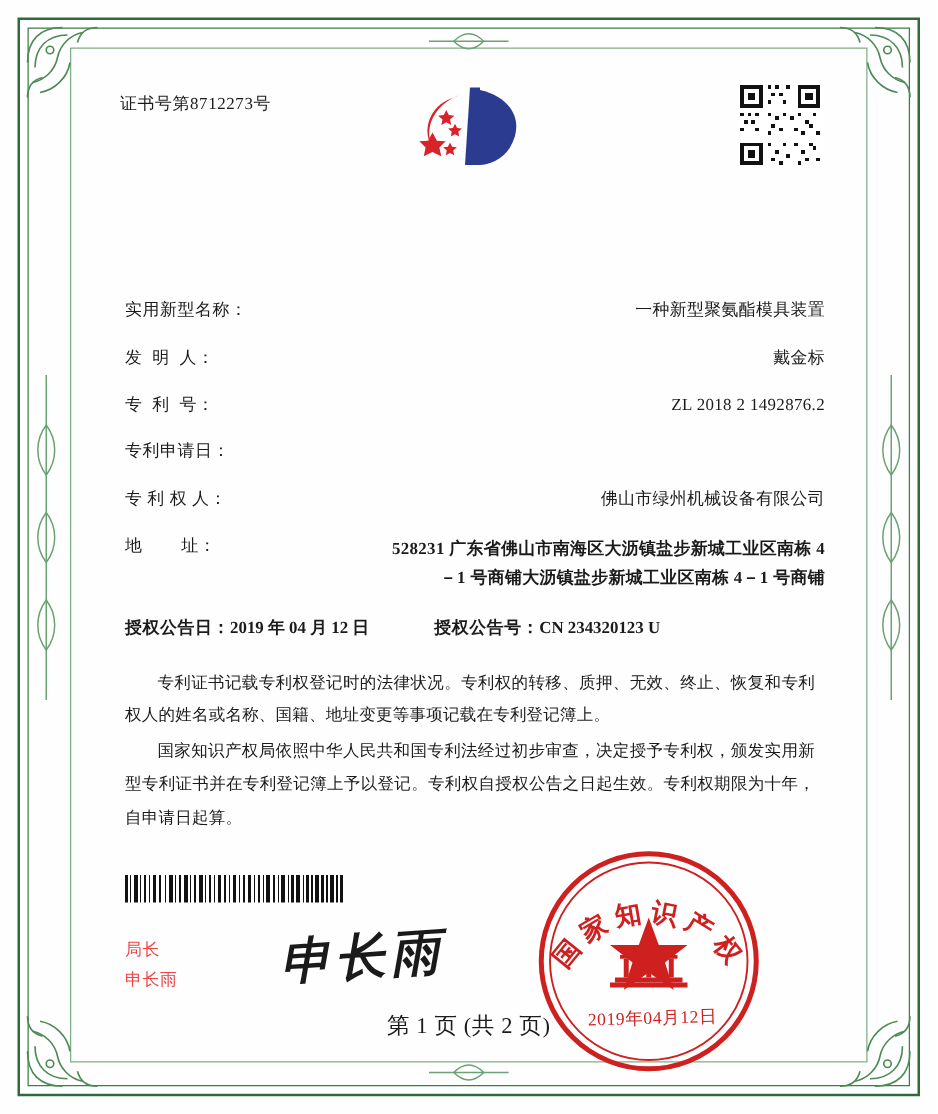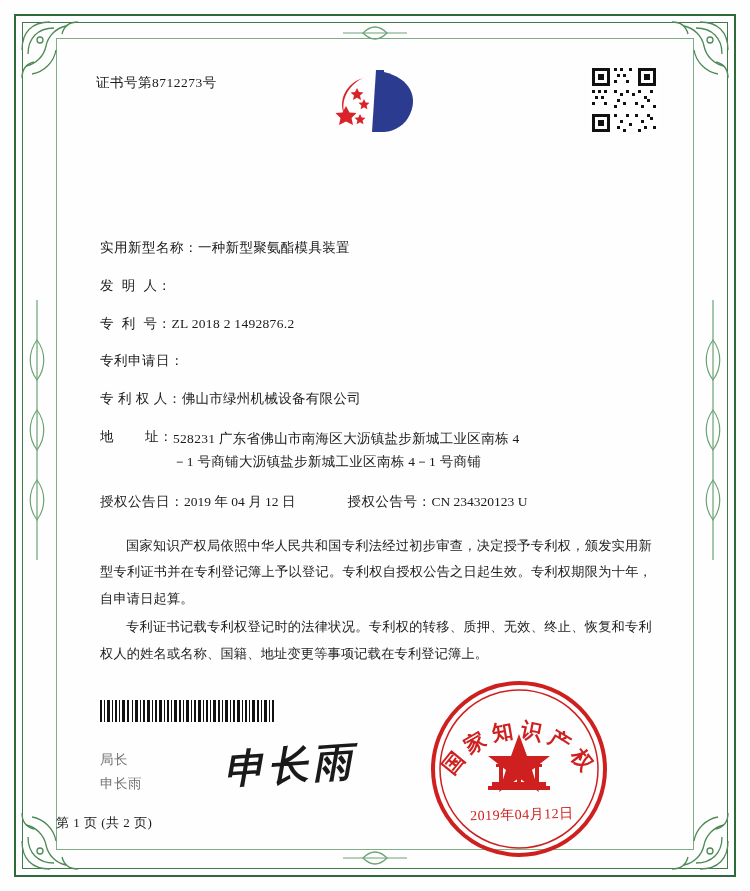--- a/index.html
+++ b/index.html
@@ -101,38 +101,39 @@
     color: #111;
     font-family: "Liberation Serif", "DejaVu Serif", serif;
   }
 
   .fields {
     position: absolute;
     left: 44px; top: 200px;
     width: 560px;
     font-size: 13.5px;
     color: #1b1b1b;
+    text-align: right;
   }
   .frow {
     display: flex;
     align-items: flex-start;
     margin-bottom: 17.5px;
     line-height: 1.5;
   }
   .flabel {
     flex: 0 0 auto;
     white-space: pre;
     letter-spacing: .5px;
   }
   .fvalue {
     flex: 1 1 auto;
     letter-spacing: .3px;
   }
-  .frow.addr .fvalue { line-height: 1.75; }
-  .frow.two { margin-bottom: 16px; }
+  .frow.addr .fvalue { line-height: 1.75; font-weight: bold; }
+  .frow.two { margin-bottom: 16px; font-weight: bold; }
   .frow.two .half {
     display: flex;
     white-space: pre;
   }
   .frow.two .half:last-child { margin-left: 52px; }
 
   .para {
     position: absolute;
     left: 44px; top: 495px;
     width: 552px;
@@ -153,21 +154,21 @@
     height: 22px;
     width: 176px;
   }
   .barcode svg { display: block; }
 
   .sig-block {
     position: absolute;
     left: 44px; top: 710px;
     font-size: 13.5px;
     line-height: 1.75;
-    color: #737373;
+    color: #ef4444;
     letter-spacing: .5px;
   }
 
   .handsig {
     position: absolute;
     left: 168px; top: 700px;
     font-size: 40px;
     font-family: "Liberation Serif", "DejaVu Serif", serif;
     font-style: italic;
     font-weight: bold;
@@ -191,22 +192,22 @@
     text-align: center;
     font-size: 14px;
     color: #cf2020;
     letter-spacing: .5px;
     transform: rotate(-1.5deg);
   }
 
   .footer {
     position: absolute;
     left: 0; right: 0; bottom: 18px;
-    text-align: left;
-    font-size: 13px;
+    text-align: center;
+    font-size: 18px;
     color: #1b1b1b;
     letter-spacing: .5px;
   }
 </style>
 </head>
 <body>
 
 <div class="page">
 
   <div class="border-outer"></div>
@@ -364,20 +365,21 @@
     </div>
 
 
     <div class="fields">
       <div class="frow">
         <span class="flabel">实用新型名称：</span>
         <span class="fvalue">一种新型聚氨酯模具装置</span>
       </div>
       <div class="frow">
         <span class="flabel">发  明  人：</span>
+        <span class="fvalue">戴金标</span>
       </div>
       <div class="frow">
         <span class="flabel">专  利  号：</span>
         <span class="fvalue">ZL 2018 2 1492876.2</span>
       </div>
       <div class="frow">
         <span class="flabel">专利申请日：</span>
       </div>
       <div class="frow">
         <span class="flabel">专 利 权 人：</span>
@@ -394,22 +396,22 @@
           <span>2019 年 04 月 12 日</span>
         </span>
         <span class="half">
           <span class="flabel">授权公告号：</span>
           <span>CN 234320123 U</span>
         </span>
       </div>
     </div>
 
     <div class="para">
+      <p>专利证书记载专利权登记时的法律状况。专利权的转移、质押、无效、终止、恢复和专利权人的姓名或名称、国籍、地址变更等事项记载在专利登记簿上。</p>
       <p>国家知识产权局依照中华人民共和国专利法经过初步审查，决定授予专利权，颁发实用新型专利证书并在专利登记簿上予以登记。专利权自授权公告之日起生效。专利权期限为十年，自申请日起算。</p>
-      <p>专利证书记载专利权登记时的法律状况。专利权的转移、质押、无效、终止、恢复和专利权人的姓名或名称、国籍、地址变更等事项记载在专利登记簿上。</p>
     </div>
 
     <div class="barcode">
       <svg width="176" height="22" viewBox="0 0 176 22" shape-rendering="crispEdges">
         <g fill="#111">
           <rect x="0" y="0" width="2" height="22"></rect>
             <rect x="4" y="0" width="1" height="22"></rect>
           <rect x="7" y="0" width="3" height="22"></rect>
             <rect x="12" y="0" width="1" height="22"></rect>
           <rect x="15" y="0" width="2" height="22"></rect>

